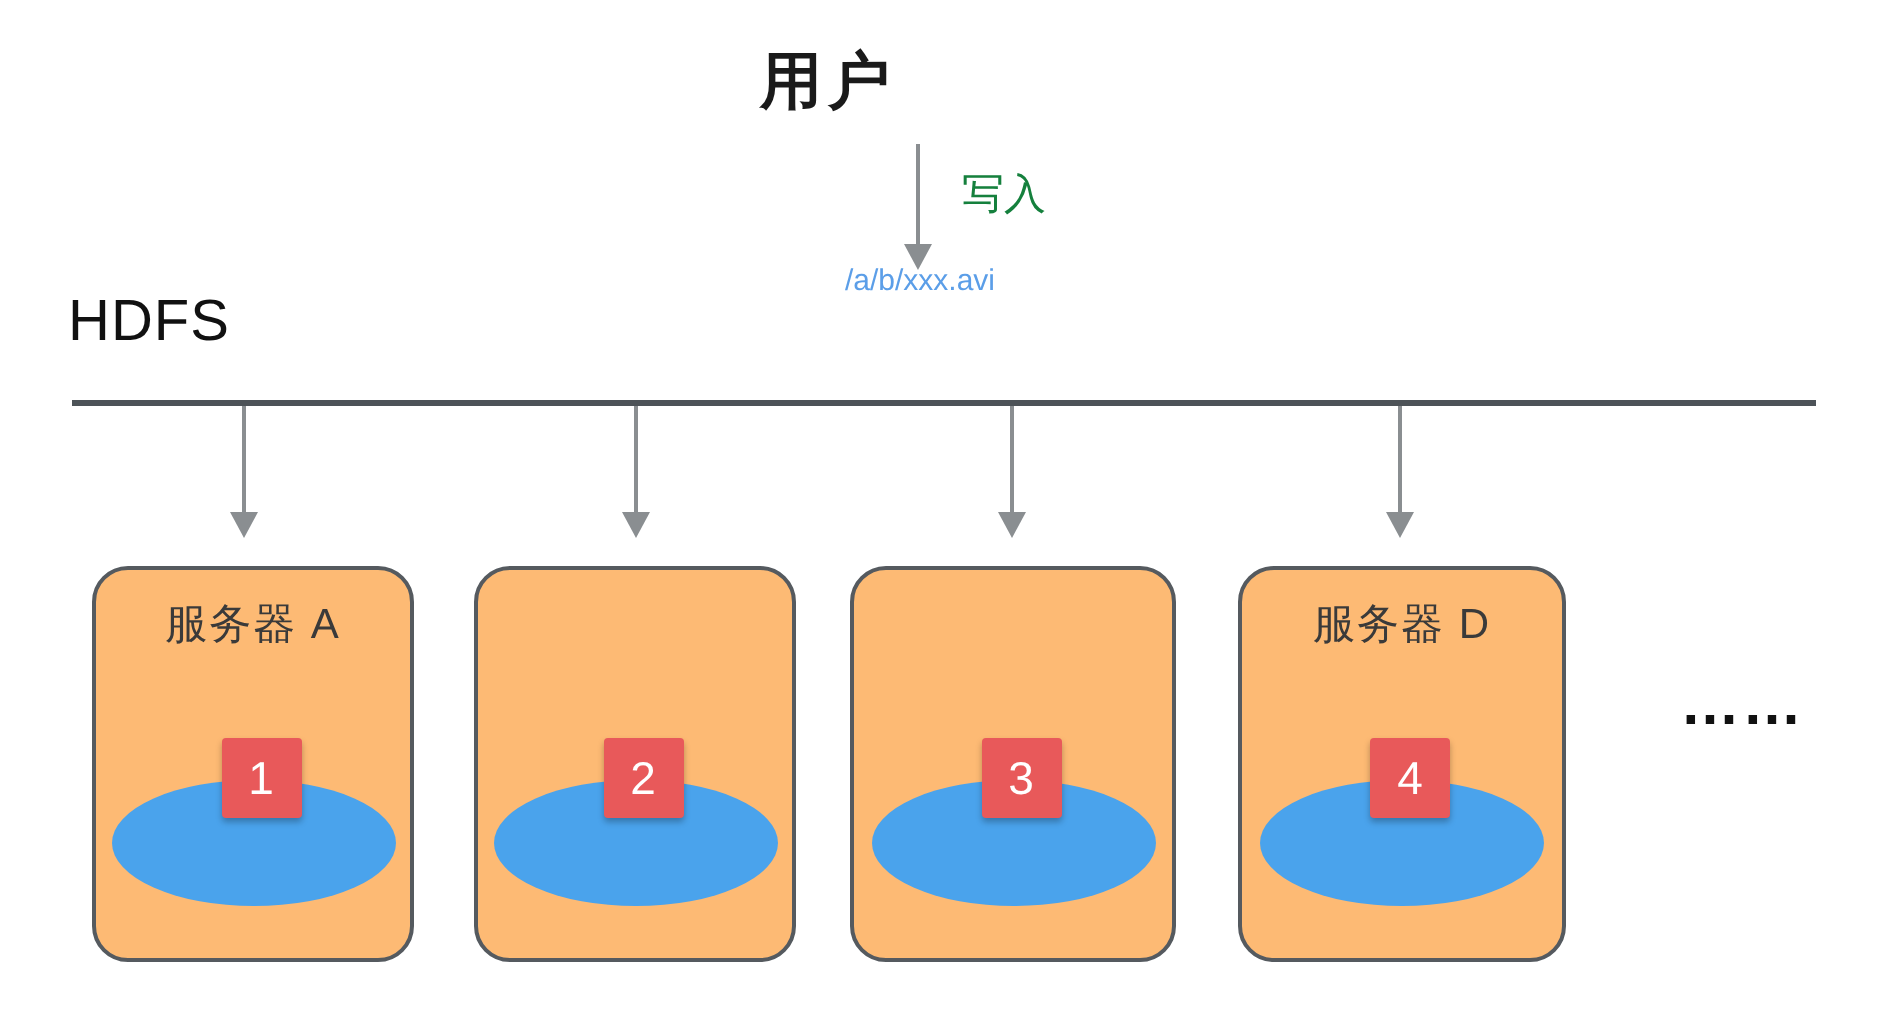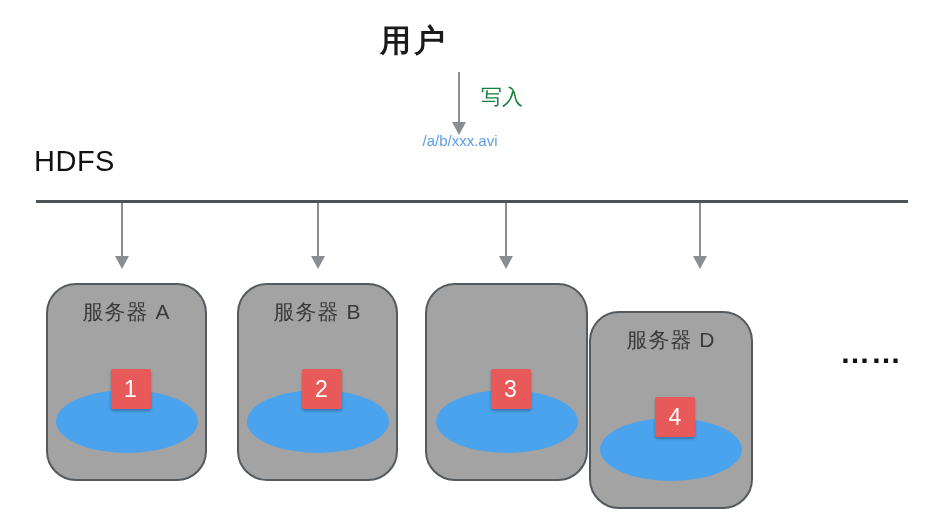--- a/index.html
+++ b/index.html
@@ -45,27 +45,27 @@
 
   .drop-stem{top:203px;height:53px;}
   .drop-head{top:256px;}
   .drop-head.h1{left:115px;} .drop-stem.s1{left:121px;}
   .drop-head.h2{left:311px;} .drop-stem.s2{left:317px;}
   .drop-head.h3{left:499px;} .drop-stem.s3{left:505px;}
   .drop-head.h4{left:693px;} .drop-stem.s4{left:699px;}
 
   
   .server-box{
-    top:283px;height:198px;background:#a3a3a3;
-    border:2px solid var(--border_gray);border-radius:30px;
+    top:283px;height:198px;background:#fdba74;
+    border:2px solid var(--border_gray);border-radius:18px;
   }
   .box-a{left:46px;width:161px;}
   .box-b{left:237px;width:161px;}
   .box-c{left:425px;width:163px;}
-  .box-d{left:589px;width:164px;margin-top:28px;}
+  .box-d{left:619px;width:164px;}
 
   .server-name{
     position:absolute;top:13px;left:0;right:0;text-align:center;
     font-size:21px;color:#3A3A3A;letter-spacing:1px;
   }
   .disk{
     position:absolute;bottom:26px;left:50%;transform:translateX(-50%);
     width:142px;height:63px;border-radius:50%;
     background:var(--disk_blue);
   }
@@ -103,21 +103,20 @@
 <div class="abs arrow-stem drop-stem s4"></div>
 <div class="abs arrow-head drop-head h4"></div>
 
 <div class="abs server-box box-a">
   <div class="server-name">服务器 A</div>
   <div class="disk"></div>
   <div class="block-badge">1</div>
 </div>
 
 <div class="abs server-box box-b">
-  <div class="server-name">服务器 B</div>
   <div class="disk"></div>
   <div class="block-badge">2</div>
 </div>
 
 <div class="abs server-box box-c">
   <div class="disk"></div>
   <div class="block-badge">3</div>
 </div>
 
 <div class="abs server-box box-d">

